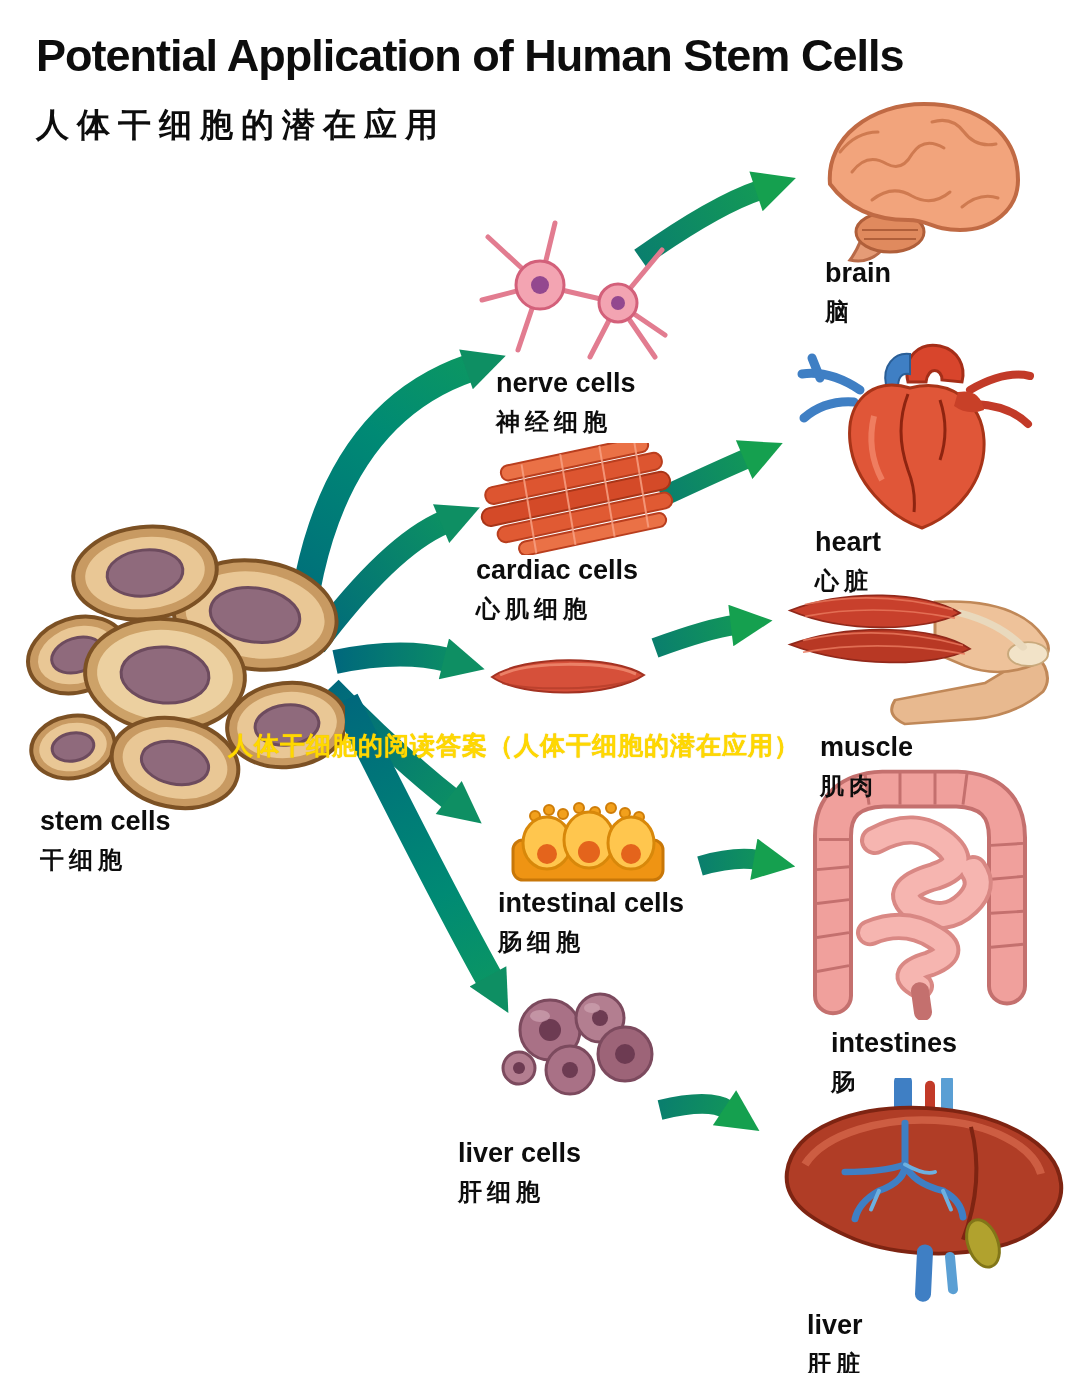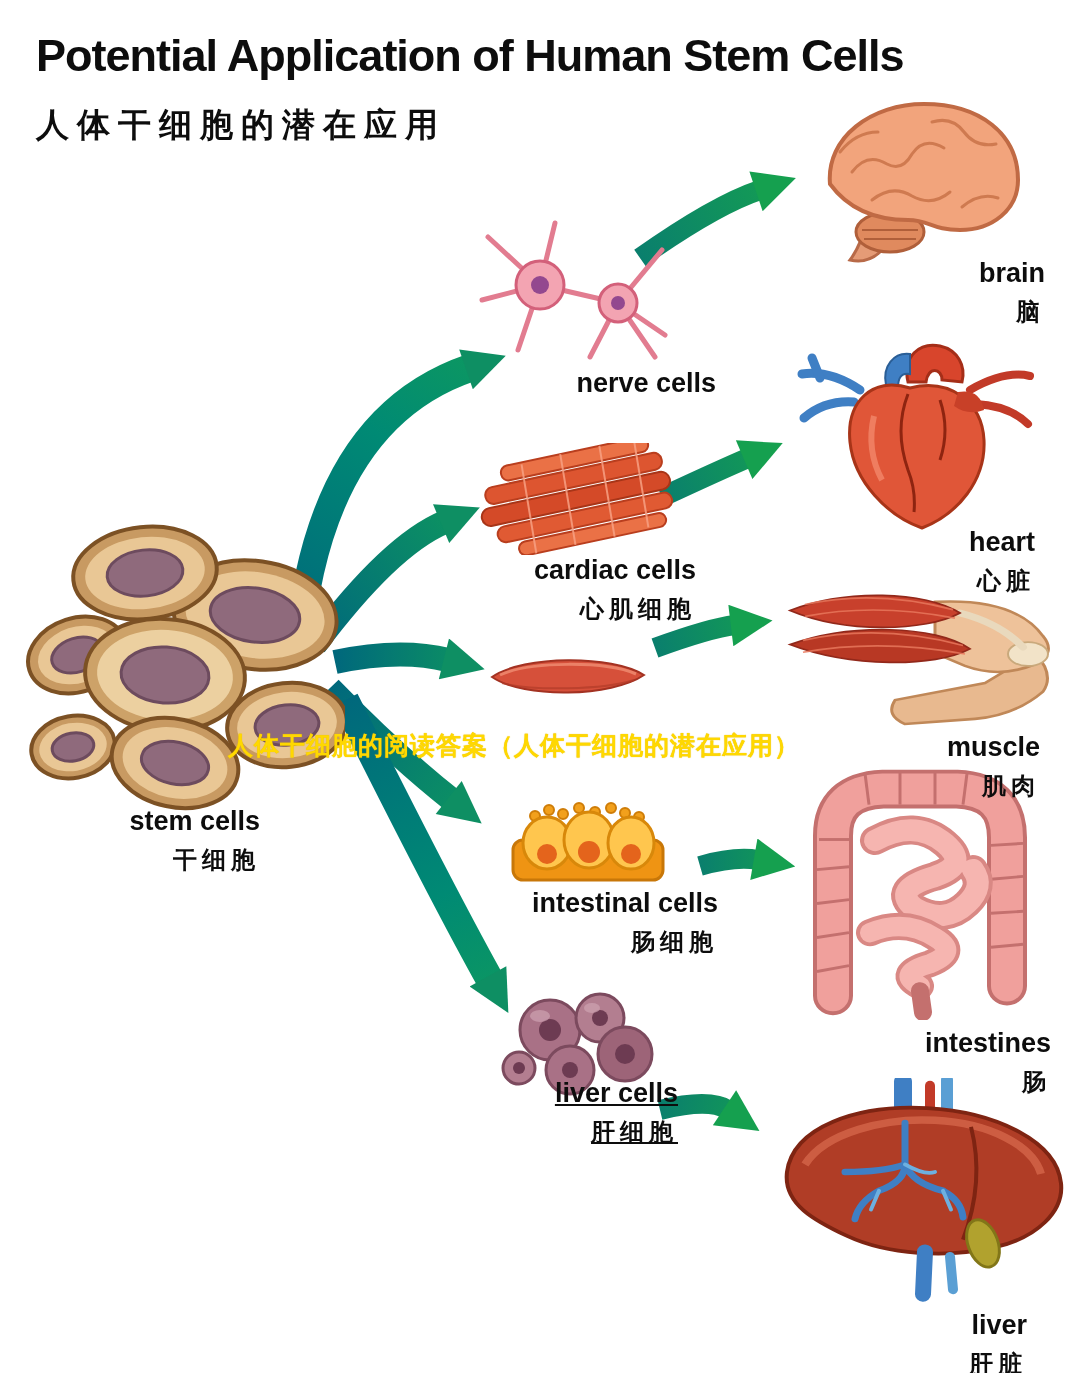--- a/index.html
+++ b/index.html
@@ -10,21 +10,21 @@
 
   .title { position:absolute; left:36px; top:30px; font-size:45px; font-weight:bold;
            letter-spacing:-1px; color:#0d0d0d; white-space:nowrap; }
   .subtitle { position:absolute; left:36px; top:103px; font-size:33px; font-weight:bold;
               letter-spacing:8px; color:#0d0d0d; white-space:nowrap; }
 
   .arrows { position:absolute; left:0; top:0; z-index:1; }
   .fig { position:absolute; z-index:2; }
   .fig svg { display:block; }
 
-  .label { position:absolute; z-index:3; text-align:right; color:#0d0d0d; }
+  .label { position:absolute; z-index:3; text-align:left; color:#0d0d0d; }
   .label .en { font-size:27px; font-weight:bold; }
   .label .zh { font-size:24px; font-weight:bold; letter-spacing:5px; margin-top:7px; }
 
   .watermark { position:absolute; left:228px; top:729px; z-index:5; font-size:25px;
                font-weight:bold; color:#ffd800; text-shadow:0 0 1px #e2b600;
                white-space:nowrap; letter-spacing:1px; }
 </style>
 </head>
 <body>
 
@@ -337,34 +337,35 @@
     </svg>
   </div>
 
   <div class="label" style="left:40px; top:806px; width:220px;">
     <div class="en">stem cells</div>
     <div class="zh">干细胞</div>
   </div>
 
   <div class="label" style="left:496px; top:368px; width:220px;">
     <div class="en">nerve cells</div>
+    <div class="zh">神经细胞</div>
   </div>
 
   <div class="label" style="left:476px; top:555px; width:220px;">
     <div class="en">cardiac cells</div>
     <div class="zh">心肌细胞</div>
   </div>
 
 
   <div class="label" style="left:498px; top:888px; width:220px;">
     <div class="en">intestinal cells</div>
     <div class="zh">肠细胞</div>
   </div>
 
-  <div class="label" style="left:458px; top:1078px; width:220px;text-decoration:underline;">
+  <div class="label" style="left:458px; top:1138px; width:220px;">
     <div class="en">liver cells</div>
     <div class="zh">肝细胞</div>
   </div>
 
   <div class="label" style="left:825px; top:258px; width:220px;">
     <div class="en">brain</div>
     <div class="zh">脑</div>
   </div>
 
   <div class="label" style="left:815px; top:527px; width:220px;">

